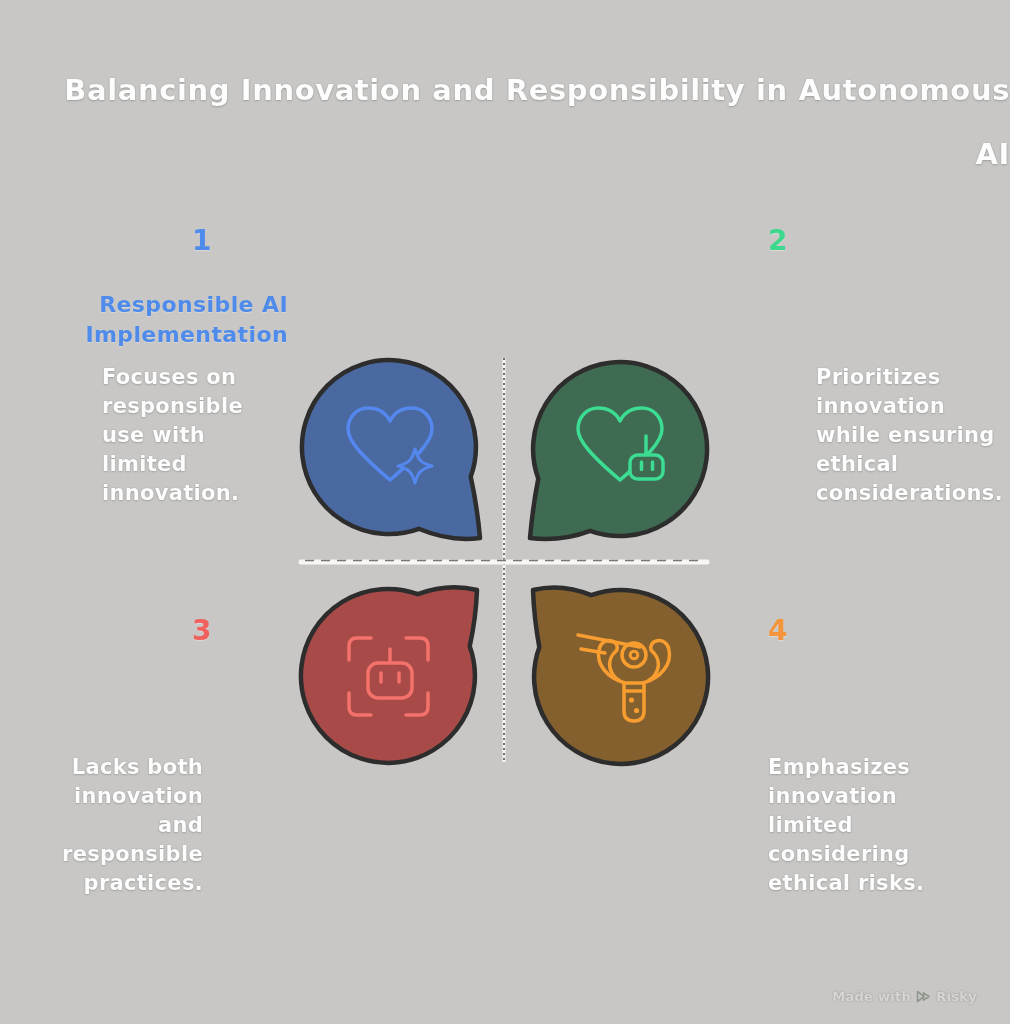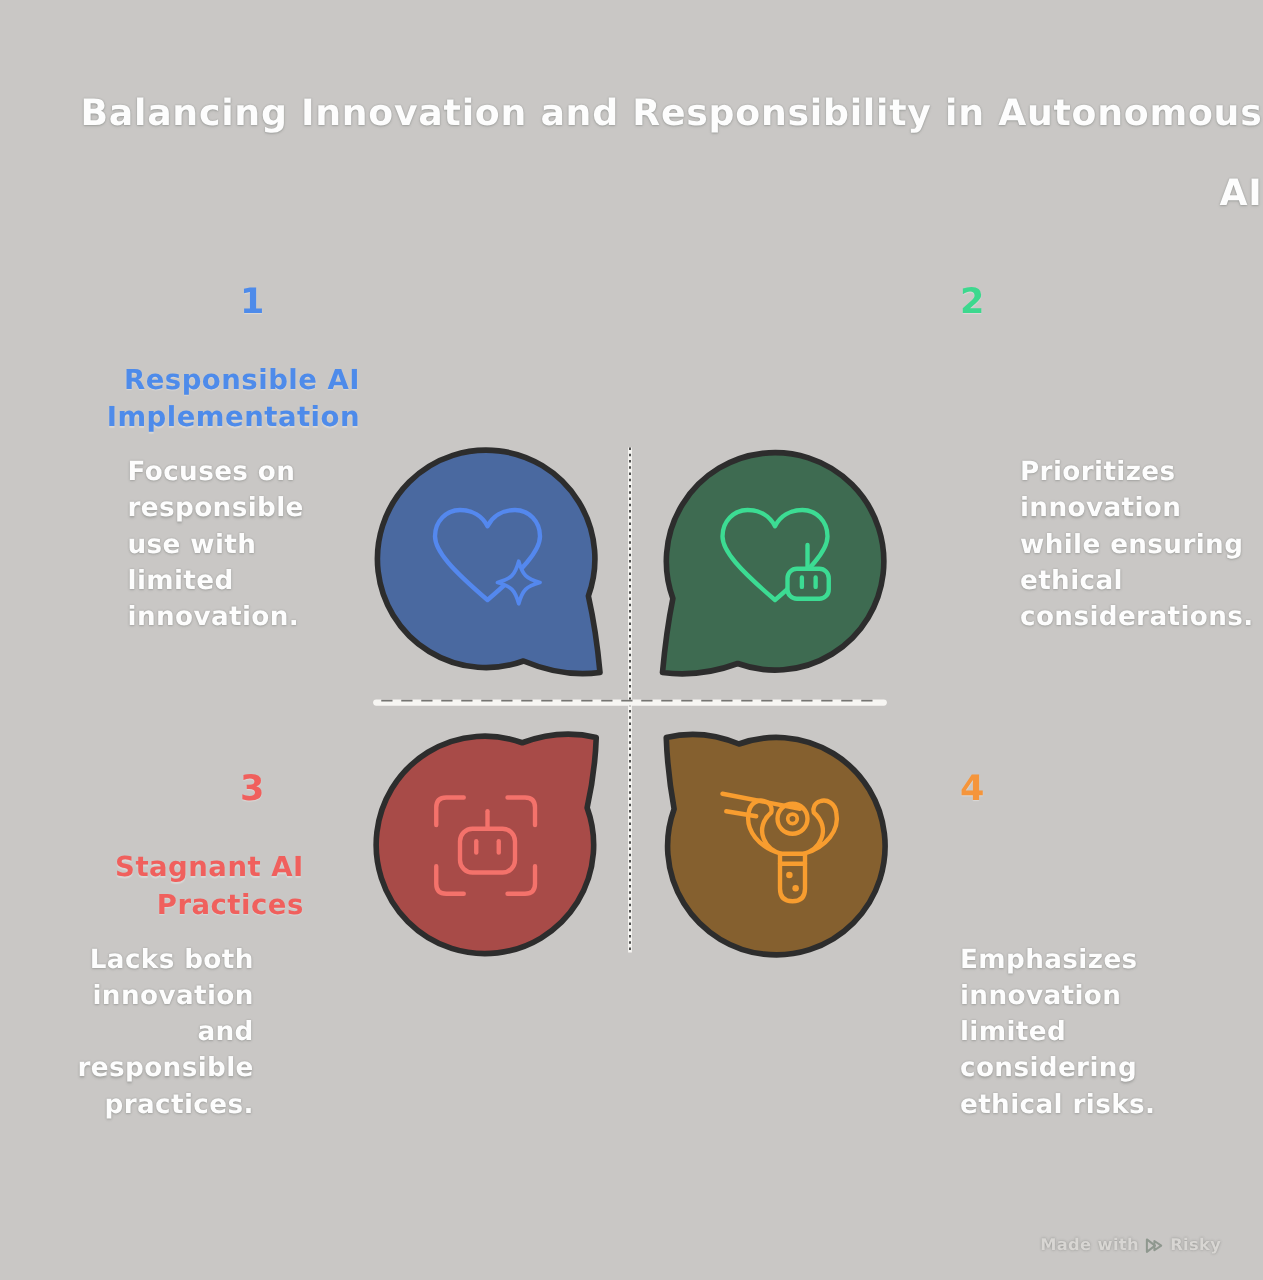--- a/index.html
+++ b/index.html
@@ -159,22 +159,20 @@
 innovation.</p>
 
   <div class="num q2n" style="color: rgb(61, 216, 142);">2</div>
   <p class="body q2b">Prioritizes
 innovation
 while ensuring
 ethical
 considerations.</p>
 
   <div class="num q3n" style="color: rgb(240, 96, 93);">3</div>
-  <h2 class="head q3h" style="color: rgb(240, 96, 93);">Stagnant AI
-Practices</h2>
   <p class="body q3b">Lacks both
 innovation
 and
 responsible
 practices.</p>
 
   <div class="num q4n" style="color: rgb(245, 149, 59);">4</div>
   <p class="body q4b">Emphasizes
 innovation
 limited

